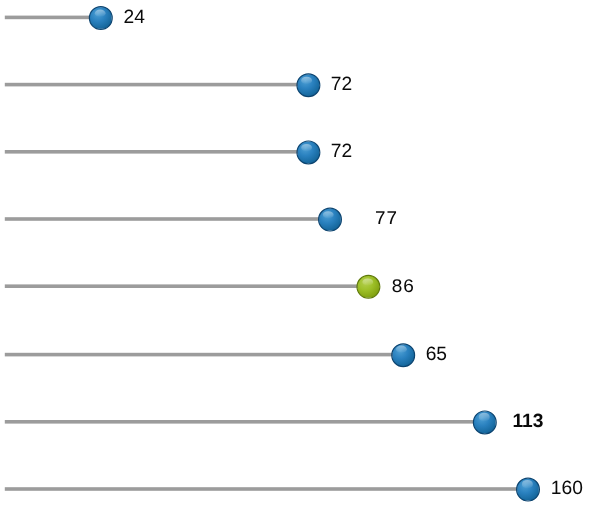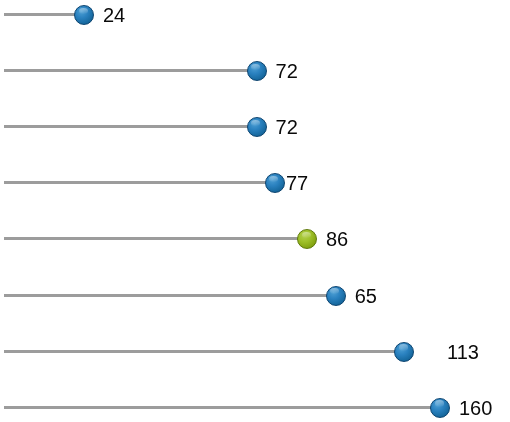--- a/index.html
+++ b/index.html
@@ -60,21 +60,21 @@
     top: 10%;
     width: 50%;
     height: 34%;
     border-radius: 50%;
     background: linear-gradient(to bottom, rgba(255,255,255,0.42), rgba(255,255,255,0.02));
     pointer-events: none;
   }
   .value-label {
     position: absolute;
     top: 3px;
-    font-size: 20px;
+    font-size: 16px;
     line-height: 22px;
     color: #0a0a0a;
     white-space: nowrap;
     font-family: "Liberation Sans", sans-serif;
   }
 </style>
 </head>
 <body>
 
 <div id="chart-root">
@@ -98,42 +98,42 @@
         <div class="marker blue" style="left: 246.608px;">
           <div class="marker-gloss"></div>
         </div>
         <div class="value-label" style="left: 275.608px;">72</div>
       </div>
       <div class="lollipop-row" style="top: 169.3px;">
         <div class="stem" style="left: 4px; width: 262.588px;"></div>
         <div class="marker blue" style="left: 264.588px;">
           <div class="marker-gloss"></div>
         </div>
-        <div class="value-label" style="left: 286px;">77</div>
+        <div class="value-label" style="left: 312px; font-family: Liberation Mono, monospace;">77</div>
       </div>
       <div class="lollipop-row" style="top: 225.4px;">
         <div class="stem" style="left: 4px; width: 294.952px;"></div>
         <div class="marker green" style="left: 296.952px;">
           <div class="marker-gloss"></div>
         </div>
-        <div class="value-label" style="left: 325.952px;">86</div>
+        <div class="value-label" style="left: 325.952px; font-family: Liberation Mono, monospace;">86</div>
       </div>
       <div class="lollipop-row" style="top: 281.5px;">
         <div class="stem" style="left: 4px; width: 323.72px;"></div>
         <div class="marker blue" style="left: 325.72px;">
           <div class="marker-gloss"></div>
         </div>
         <div class="value-label" style="left: 354.72px;">65</div>
       </div>
       <div class="lollipop-row" style="top: 337.6px;">
         <div class="stem" style="left: 4px; width: 392.044px;"></div>
         <div class="marker blue" style="left: 394.044px;">
           <div class="marker-gloss"></div>
         </div>
-        <div class="value-label" style="left: 447px;">113</div>
+        <div class="value-label" style="left: 427px; font-weight: bold;">113</div>
       </div>
       <div class="lollipop-row" style="top: 393.7px;">
         <div class="stem" style="left: 4px; width: 428.004px;"></div>
         <div class="marker blue" style="left: 430.004px;">
           <div class="marker-gloss"></div>
         </div>
         <div class="value-label" style="left: 459.004px;">160</div>
       </div>
     </div>
 </div>

